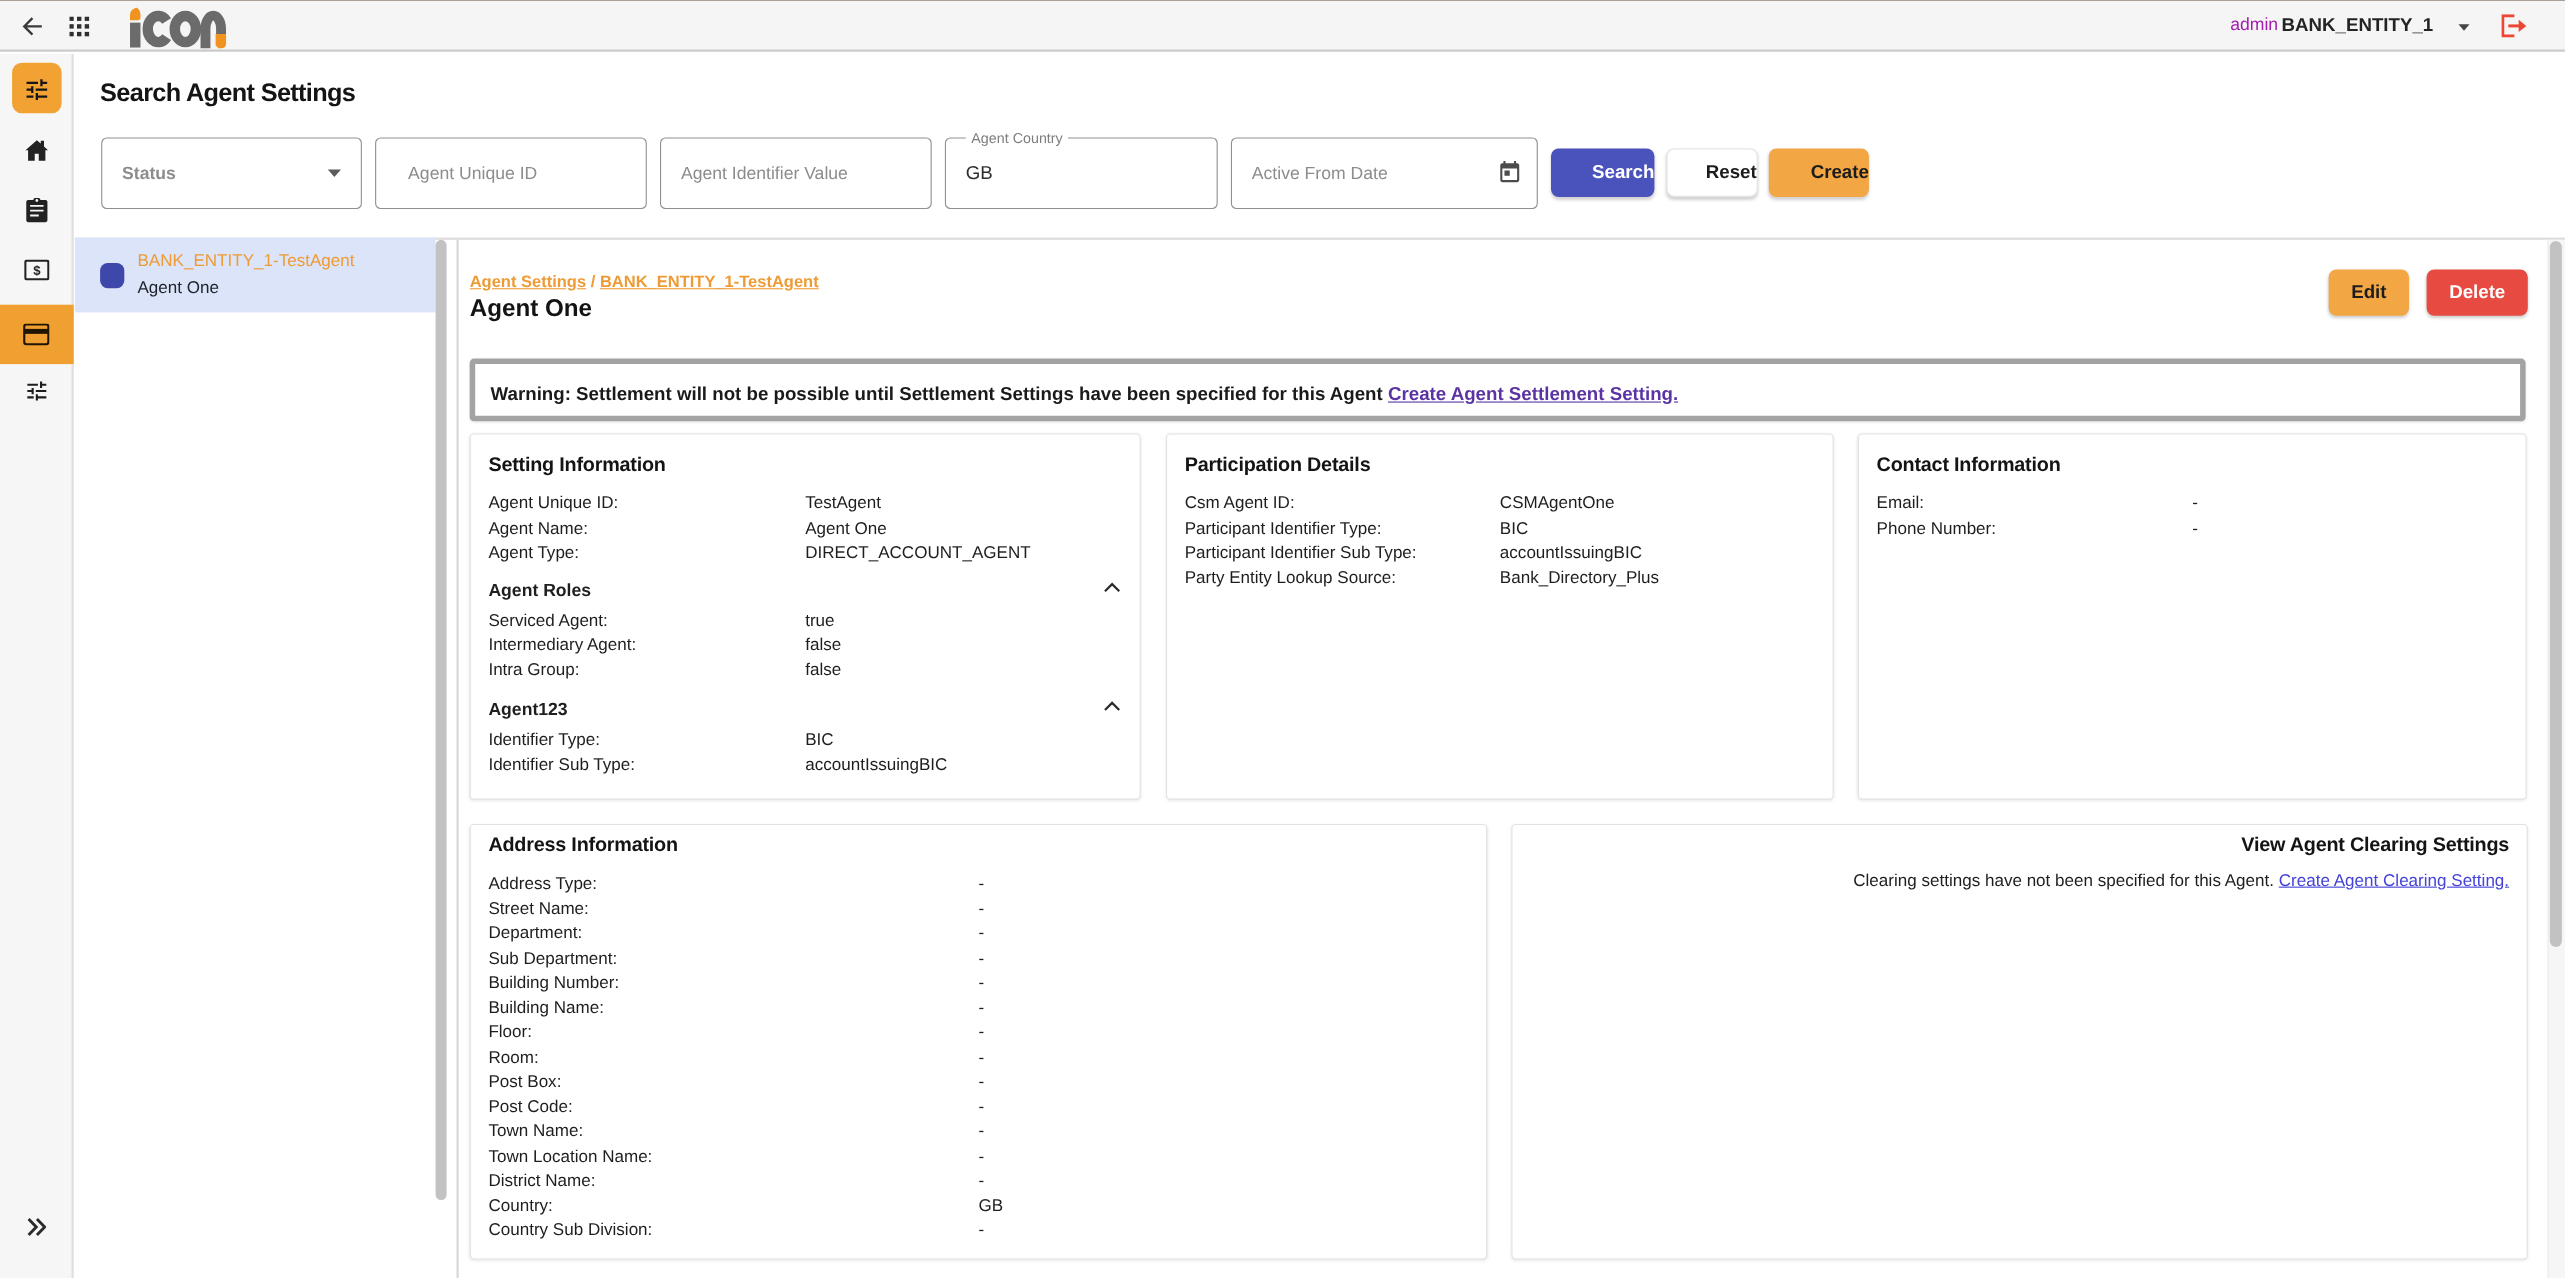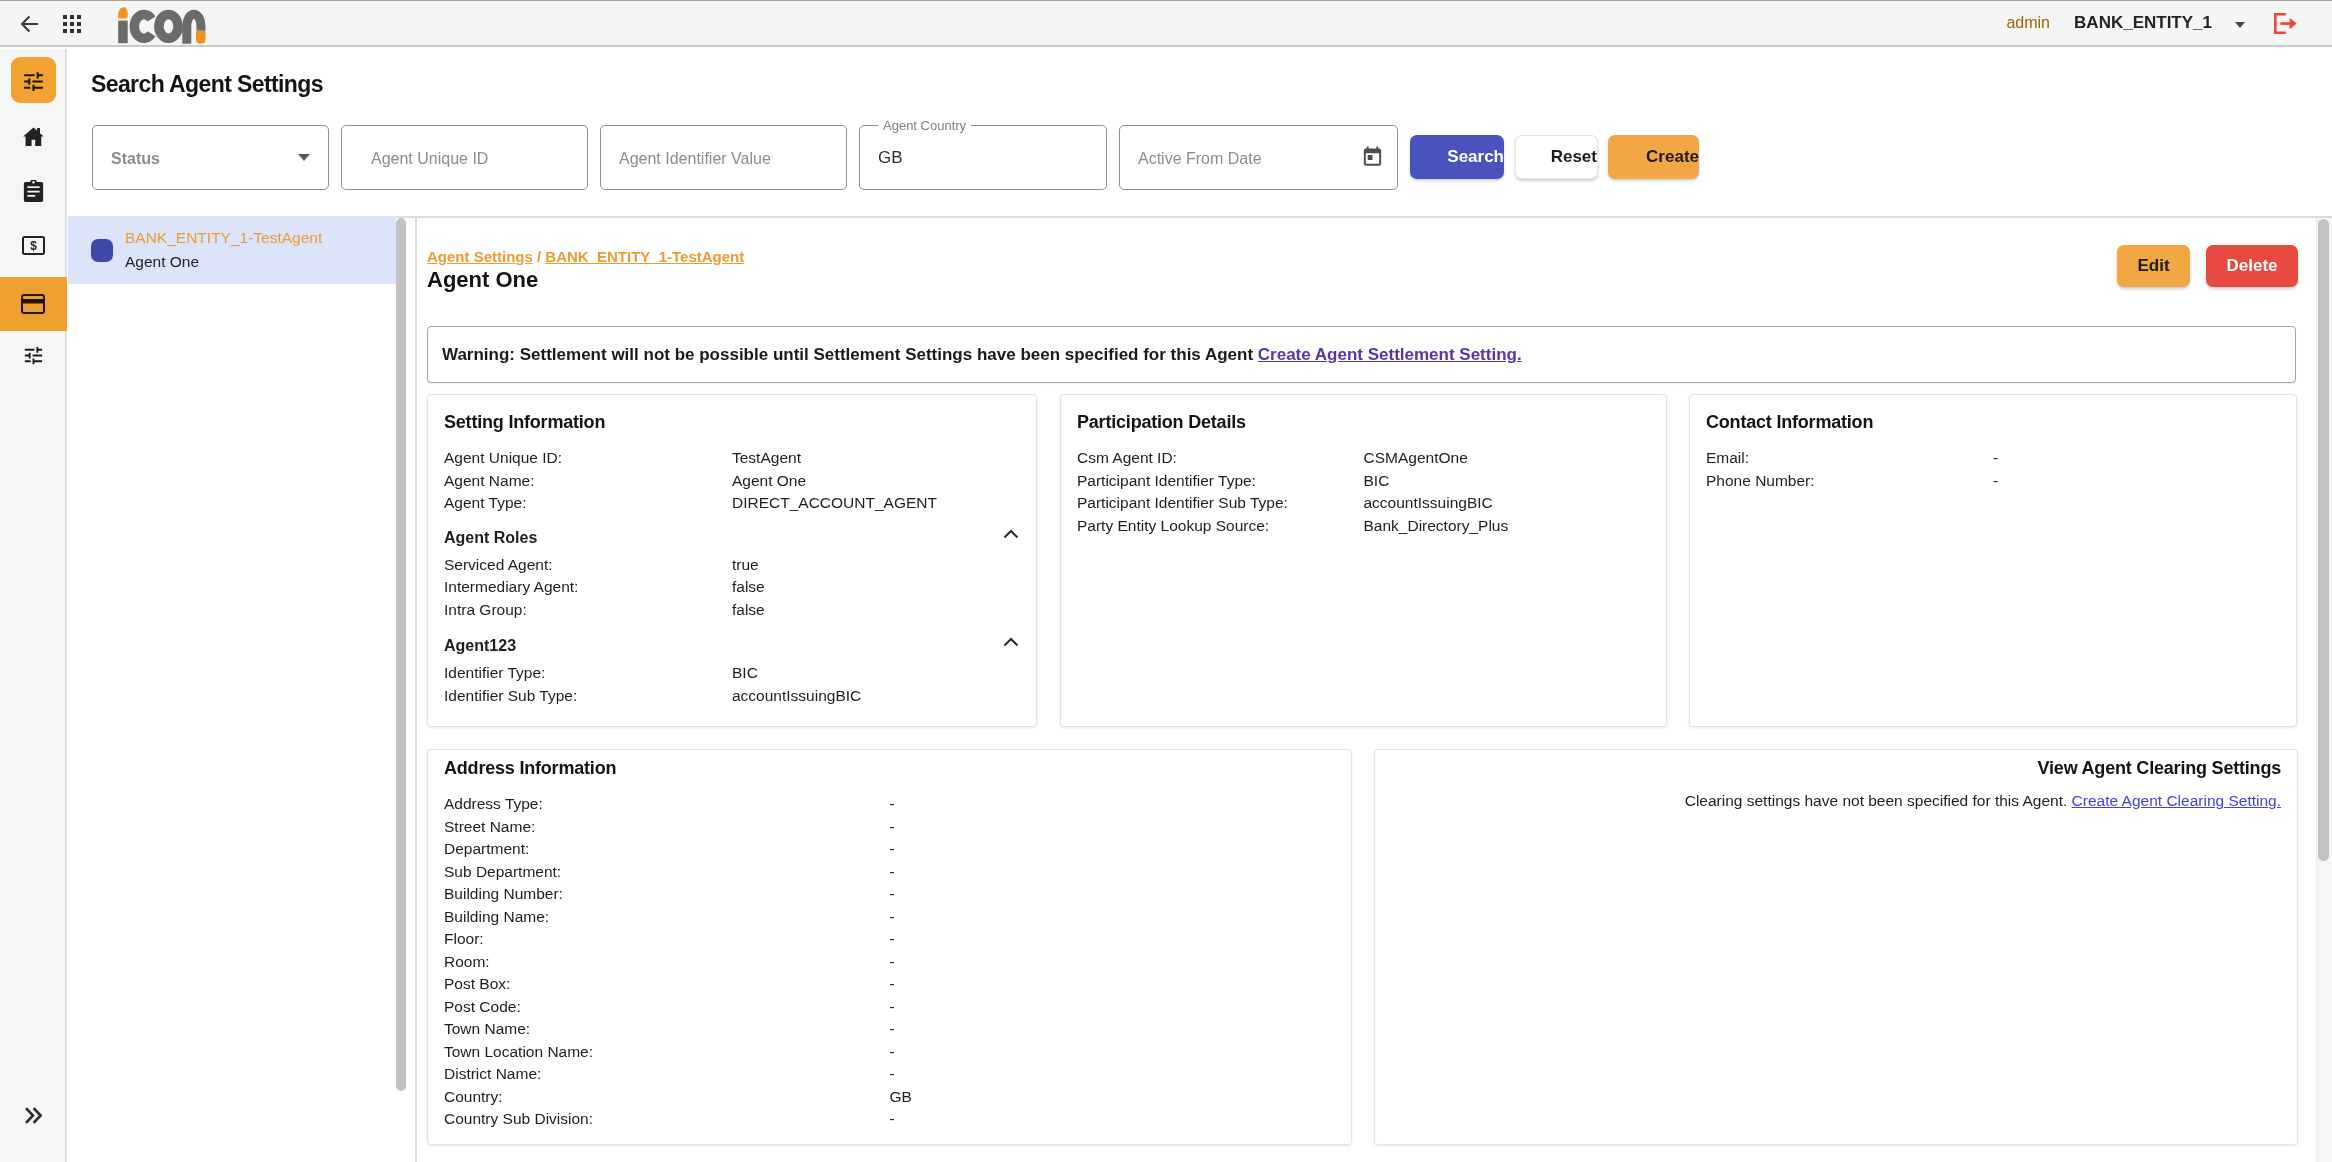--- a/index.html
+++ b/index.html
@@ -2,21 +2,21 @@
 <html><head>
 <meta charset="utf-8">
 <style>
 * { margin:0; padding:0; box-sizing:border-box; }
 html,body { width:2332px; height:1162px; overflow:hidden; background:#fff;
   font-family:"Liberation Sans", sans-serif; color:#1e1e1e; }
 .abs { position:absolute; }
 #topline { position:absolute; left:0; top:0; width:2332px; height:1px; background:#a9a193; }
 
 #header { position:absolute; left:0; top:1px; width:2332px; height:46px; background:#f5f5f5; border-bottom:2px solid #cbcbcb; }
-#hdr-admin { position:absolute; top:13px; right:282px; font-size:16px; color:#a16207; }
+#hdr-admin { position:absolute; top:13px; right:261px; font-size:16px; color:#a21caf; }
 #hdr-bank { position:absolute; top:12px; right:120px; font-size:17px; font-weight:bold; color:#232323; }
 
 #sidebar { position:absolute; left:0; top:49px; width:67px; height:1113px; background:#f6f6f6; border-right:2px solid #e0e0e0; }
 .sq-orange { position:absolute; left:11px; top:8px; width:45px; height:46px; background:#f2a233; border-radius:9px; }
 #row-orange { position:absolute; left:0; top:228px; width:67px; height:54px; background:#f0a030; }
 .sideicon { position:absolute; }
 
 #main { position:absolute; left:68px; top:49px; width:2264px; height:1113px; background:#fff; }
 h1 { position:absolute; left:23px; top:22px; font-size:23px; letter-spacing:-0.6px; color:#141414; }
 
@@ -31,21 +31,21 @@
 #vdiv { position:absolute; left:347px; top:169px; width:2px; height:944px; background:#d8d8d8; }
 #rscroll-track { position:absolute; left:2248px; top:169px; width:16px; height:944px; background:#f6f6f6; border-left:1px solid #ebebeb; }
 #rscroll { position:absolute; left:2250px; top:170px; width:11px; height:642px; background:#c2c2c2; border-radius:6px; }
 
 #crumbs { position:absolute; left:359px; top:199px; font-size:15px; font-weight:bold; }
 #crumbs a { color:#ee9b35; text-decoration:underline; }
 #dtitle { position:absolute; left:359px; top:218px; font-size:22px; font-weight:bold; color:#141414; }
 #btn-edit { left:2049px; top:196px; width:73px; background:#f2a644; color:#1c1c1c; }
 #btn-del  { left:2138px; top:196px; width:92px; background:#e64a41; color:#fff; }
 .btn2 { position:absolute; height:42px; border-radius:7px; font-size:17px; font-weight:bold; text-align:center; line-height:42px; box-shadow:0 2px 3px rgba(0,0,0,0.2); }
-#warn { position:absolute; left:359px; top:277px; width:1869px; height:57px; background:#fff; border:1px solid #a3a3a3; border-radius:4px; box-shadow:0 1px 2px rgba(0,0,0,0.07); font-size:17px; font-weight:bold; line-height:55px; padding-left:14px; color:#1a1a1a; white-space:nowrap; }
+#warn { position:absolute; left:359px; top:277px; width:1869px; height:57px; background:#fff; border:5px solid #a3a3a3; border-radius:4px; box-shadow:0 1px 2px rgba(0,0,0,0.07); font-size:17px; font-weight:bold; line-height:55px; padding-left:14px; color:#1a1a1a; white-space:nowrap; }
 #warn a { color:#5b34a4; text-decoration:underline; }
 
 .card { position:absolute; background:#fff; border:1px solid #e2e2e2; border-radius:4px; box-shadow:0 1px 3px rgba(0,0,0,0.09); padding:17px 16px 0 16px; }
 .card h3 { font-size:18px; letter-spacing:-0.2px; color:#141414; margin-bottom:14px; }
 .row { display:flex; line-height:22.5px; font-size:15.5px; }
 .row .lb { width:50%; }
 .row .vl { width:50%; }
 .sect { display:flex; justify-content:space-between; font-weight:bold; font-size:16px; margin-top:14px; margin-bottom:7px; }
 .sect .ch { font-weight:bold; color:#333; margin-right:1px; }
 #card-setting { left:359px; top:345px; width:610px; height:333px; }

